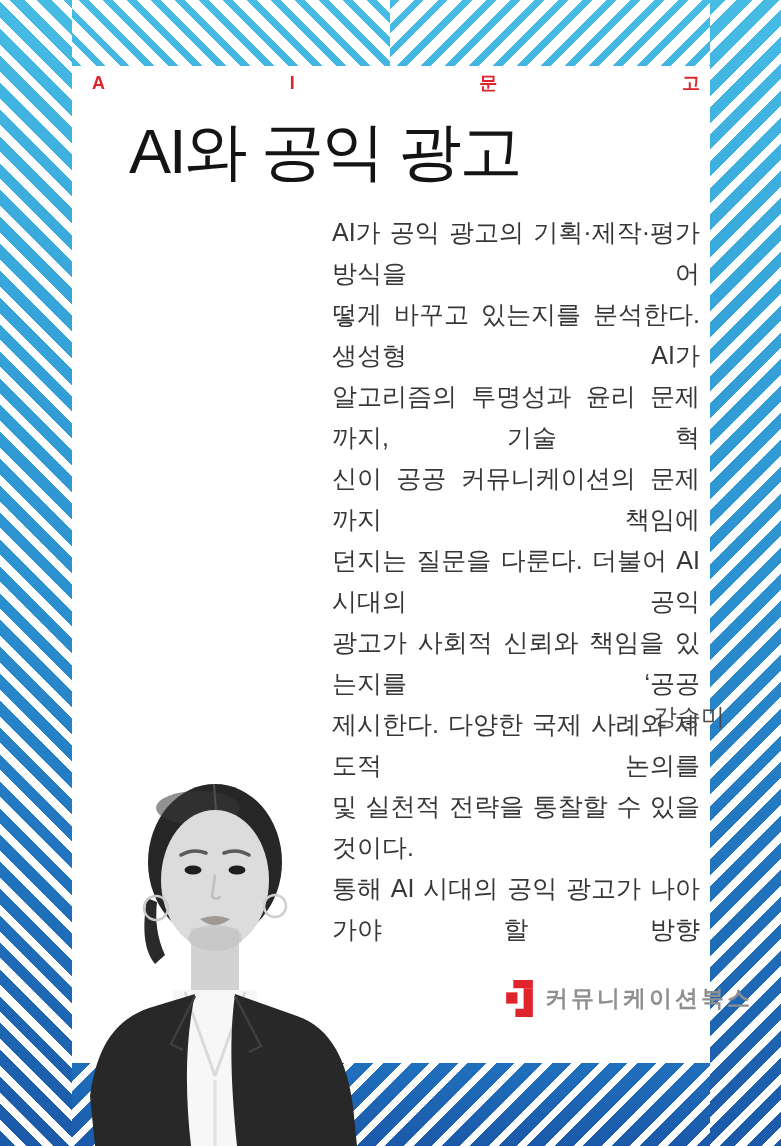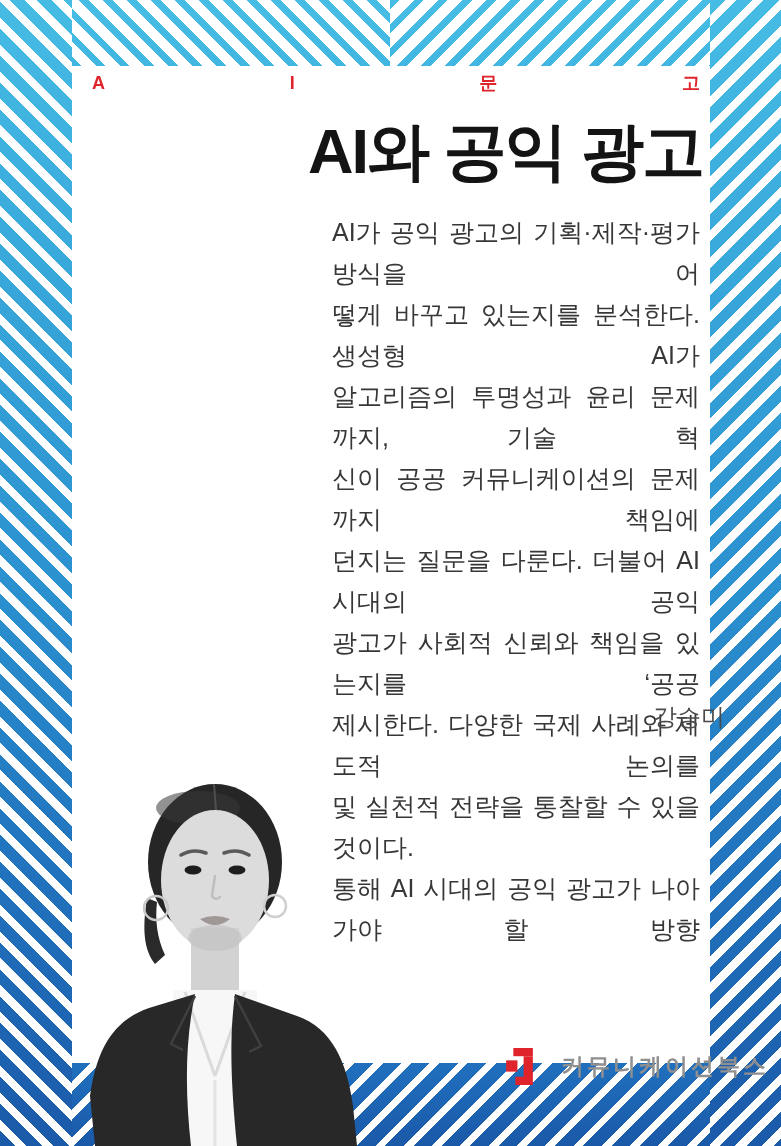--- a/index.html
+++ b/index.html
@@ -42,41 +42,41 @@
       linear-gradient(180deg, #2070be 0%, #1a59a8 100%);
   }
   
   .series {
     position:absolute; left:92px; top:74px; width:608px;
     display:flex; justify-content:space-between;
     color:#e0242b; font-size:18px; font-weight:bold; line-height:1;
   }
   
   .title {
-    position:absolute; right:78px; top:118px; width:560px;
-    text-align:right; color:#141414; font-size:63px; font-weight:700;
+    position:absolute; right:92px; top:118px; width:560px;
+    color:#141414; font-size:63px; font-weight:400;
     letter-spacing:-2px; line-height:1.05; white-space:nowrap;
   }
   
   .desc {
     position:absolute; left:332px; top:212px; width:368px;
     color:#373737; font-size:25px; line-height:41px;
   }
   .desc-line { text-align:justify; text-align-last:justify; }
   .desc-line.last { text-align:justify; text-align-last:left; }
   
   .author {
     position:absolute; right:56px; top:701px; width:300px;
     text-align:right; color:#4a4a4a; font-size:24px;
   }
   
   .portrait { position:absolute; left:85px; top:780px; width:355px; height:366px; z-index:3; }
   
   .publisher {
-    position:absolute; left:506px; top:1048px; display:flex; align-items:center; z-index:2;gap:16px;
+    position:absolute; left:506px; top:980px; display:flex; align-items:center; z-index:2;
   }
   .publisher .mark { width:27px; height:37px; margin-right:12px; }
   .publisher .pub-name {
     color:#8f8f8f; font-size:23px; font-weight:bold; letter-spacing:3px;
     white-space:nowrap; line-height:1;
   }
 </style>
 </head>
 <body>
 

